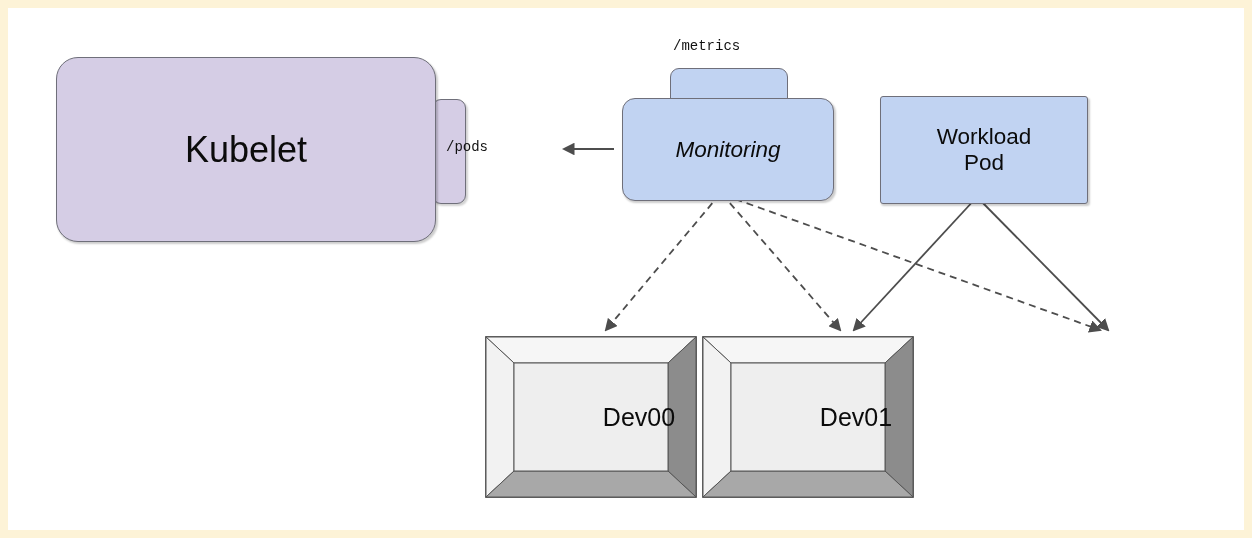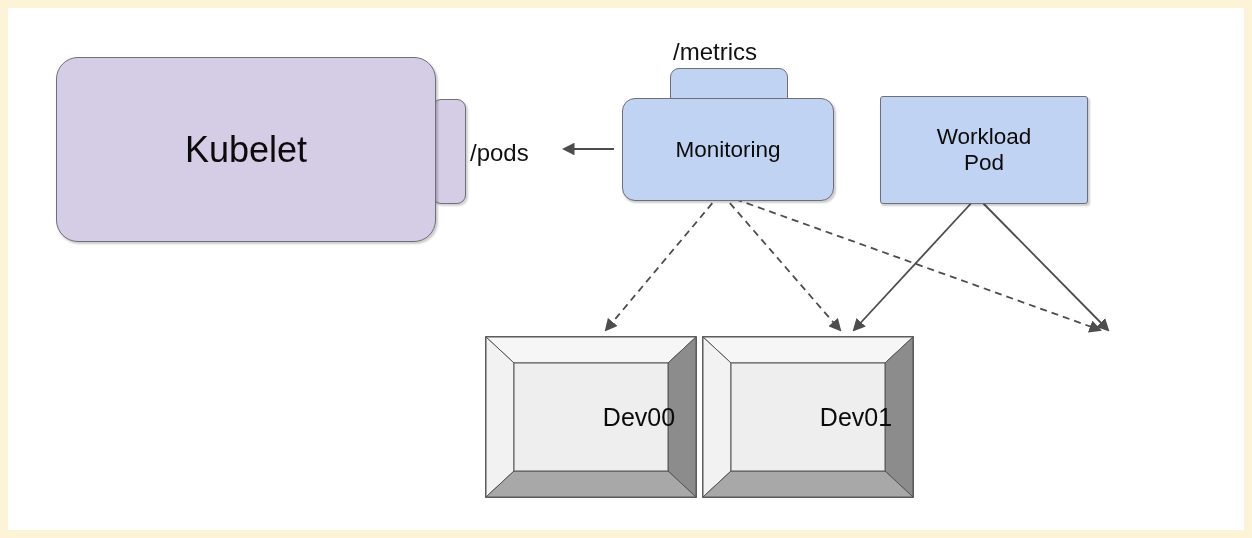--- a/index.html
+++ b/index.html
@@ -85,20 +85,21 @@
 
   .monitoring {
     left: 614px;
     top: 90px;
     width: 212px;
     height: 103px;
     background: #c1d3f2;
     font-size: 22.5px;
     border-radius: 13px;
     z-index: 3;
+    font-style: italic;
   }
 
   
   .metrics-tab {
     position: absolute;
     left: 662px;
     top: 60px;
     width: 118px;
     height: 40px;
     box-sizing: border-box;
@@ -116,26 +117,27 @@
     background: #c1d3f2;
     font-size: 22.5px;
     border-radius: 3px;
     z-index: 3;
   }
 
   
   .flabel {
     position: absolute;
     color: #111111;
-    font-size: 24px;
+    font-size: 14px;
     white-space: nowrap;
     z-index: 5;
+    font-family: Liberation Mono, monospace;
   }
   .lbl-metrics { left: 665px; top: 30px; }
-  .lbl-pods    { left: 462px; top: 131px; }
+  .lbl-pods    { left: 438px; top: 131px; }
 
   
   .device {
     position: absolute;
     z-index: 4;
   }
   .device svg { display: block; }
   .device .dev-text {
     position: absolute;
     left: 0; top: 0;

